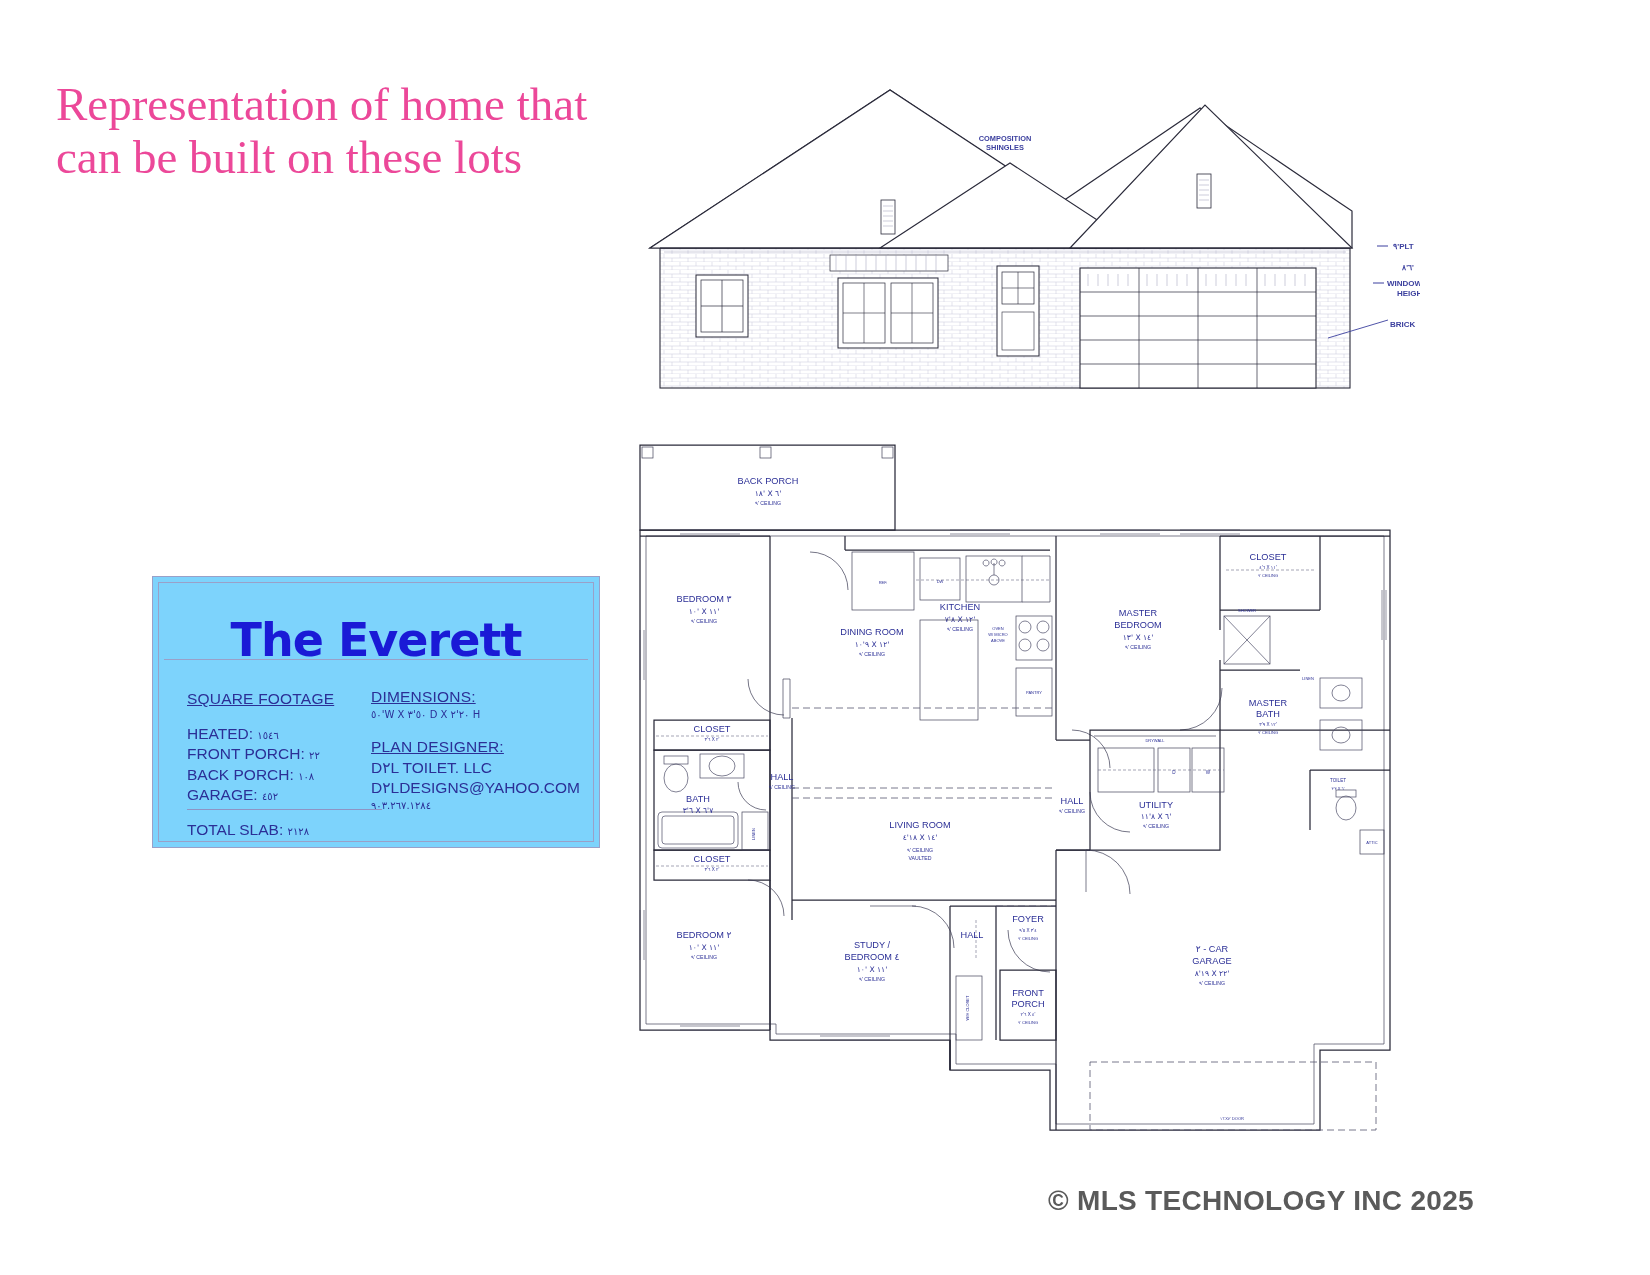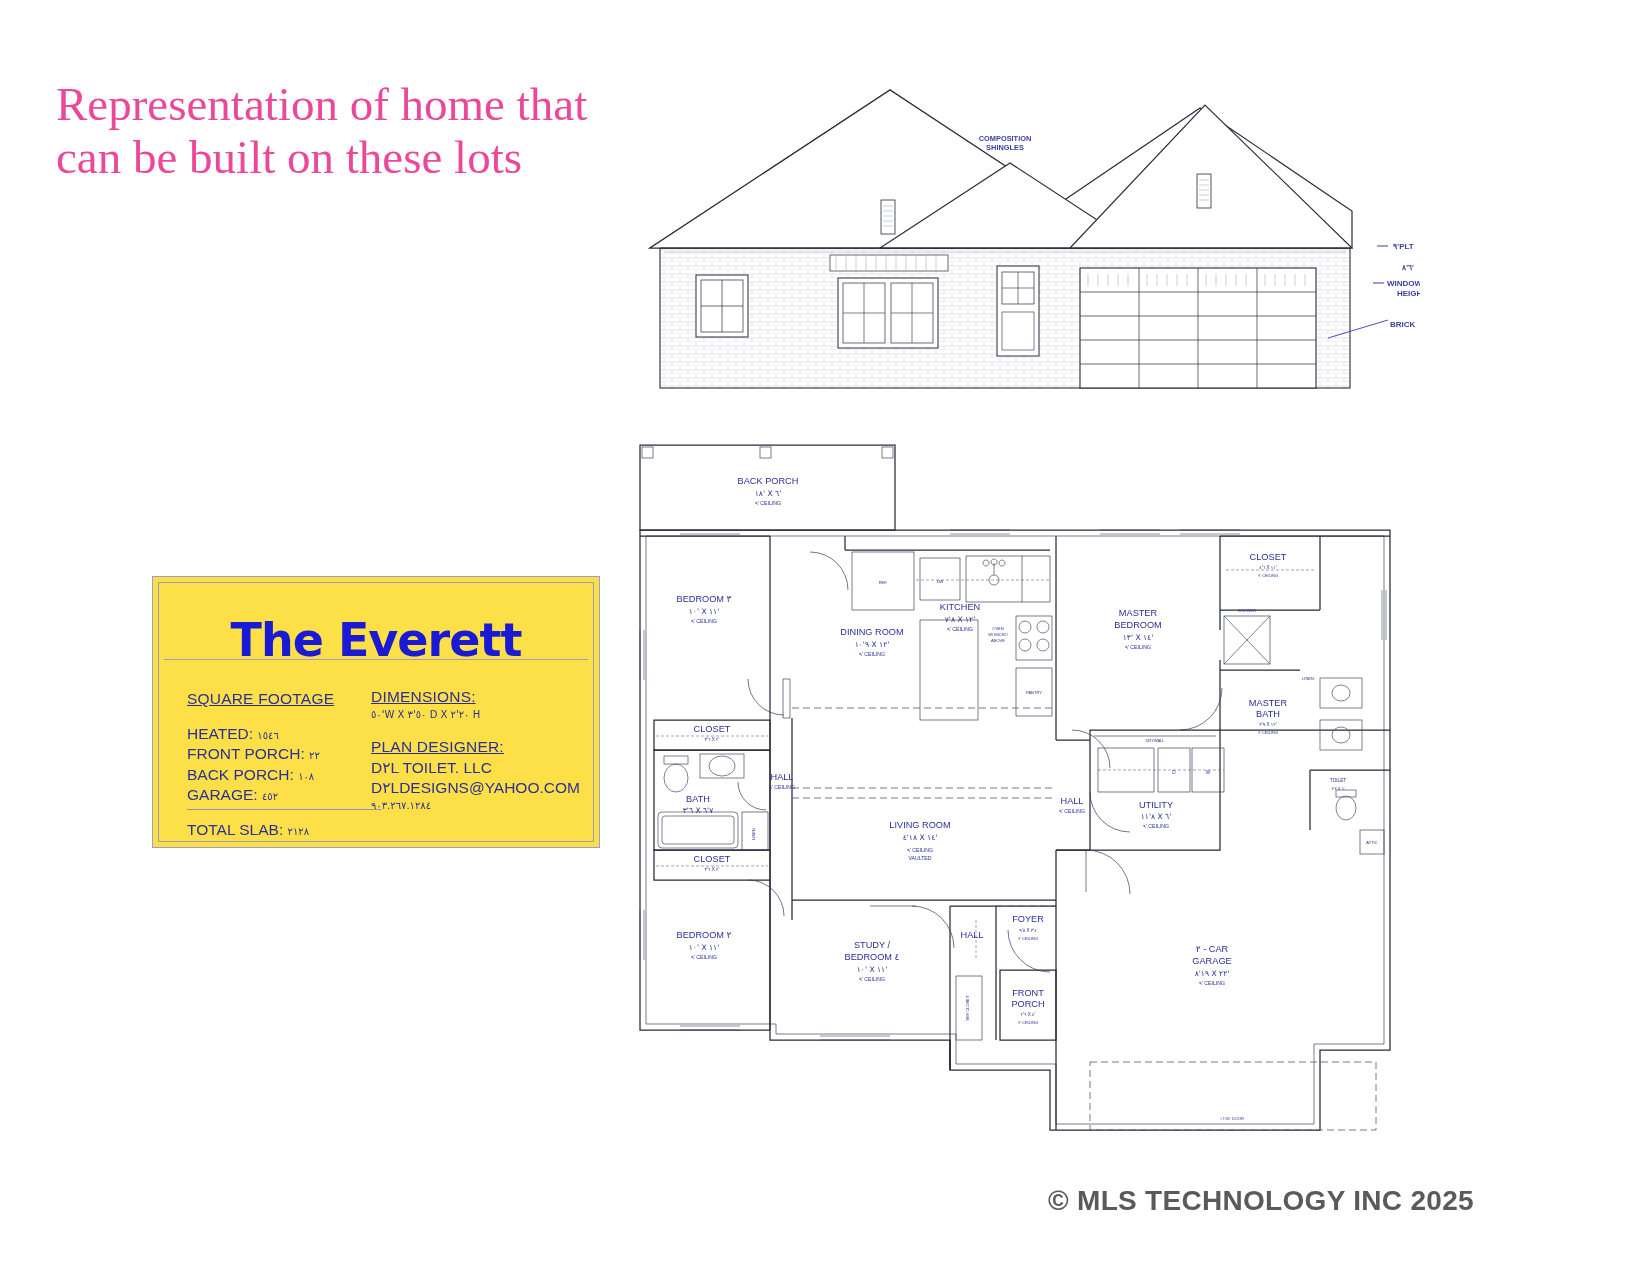--- a/index.html
+++ b/index.html
@@ -10,21 +10,21 @@
   #headline{left:56px;top:78px;width:760px;color:#ec4899;
     font-family:"Liberation Serif",serif;font-size:47px;line-height:1.12;}
   #headline .l1{display:block;white-space:nowrap;}
   #headline .l2{display:block;white-space:nowrap;}
   
   #elevation{left:640px;top:70px;width:780px;height:330px;}
   #elevation svg{display:block;}
   .elabel{font-family:"Liberation Sans",sans-serif;fill:#3b3f9e;font-weight:bold;}
   
   #infocard{left:152px;top:576px;width:448px;height:272px;
-    border:1px solid #9aa0c8;background:#fde047;box-sizing:border-box;}
+    border:1px solid #9aa0c8;background:#7dd3fc;box-sizing:border-box;}
   #infocard .inner{position:absolute;left:5px;top:5px;right:5px;bottom:5px;
     border:1px solid #9aa0c8;box-sizing:border-box;}
   #planname{position:absolute;left:0;right:0;top:30px;text-align:center;
     color:#1a1ad6;font-size:46px;font-weight:bold;letter-spacing:-1px;
     font-family:"DejaVu Sans",sans-serif;}
   .divline{position:absolute;left:5px;right:5px;height:1px;background:#9aa0c8;}
   #div1{top:76px;}
   .col{position:absolute;color:#2b2f96;font-size:15.5px;line-height:1.33;}
   #colL{left:28px;top:106px;width:195px;}
   #colR{left:212px;top:104px;width:230px;}

